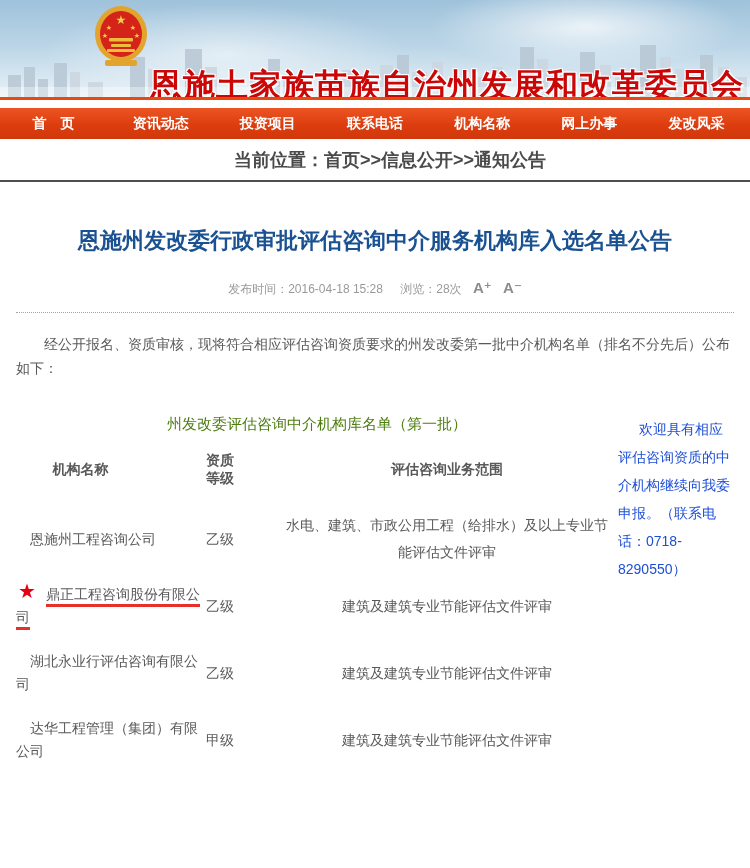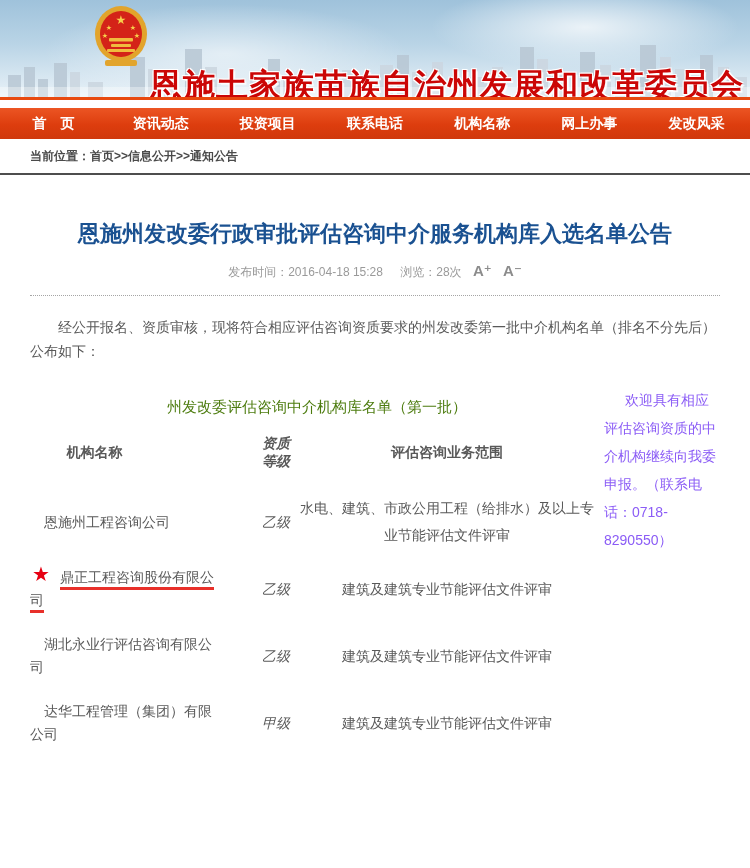--- a/index.html
+++ b/index.html
@@ -18,43 +18,43 @@
   .banner-title { position:absolute; left:150px; top:20px; font-size:32px; font-weight:bold; color:#cb0606;
     letter-spacing:1px; white-space:nowrap;
     text-shadow:-1px -1px 0 #fff, 1px -1px 0 #fff, -1px 1px 0 #fff, 2px 2px 1px rgba(255,255,255,.9);margin-top:44px; }
 
   
   .navbar { margin-top:8px; height:31px; display:flex; align-items:center;
     background:linear-gradient(180deg,#ec5523 0%, #dd3d0e 55%, #d0380c 100%); }
   .nav-item { flex:1; text-align:center; color:#fff; font-size:14px; font-weight:bold; cursor:pointer; white-space:nowrap; }
 
   
-  .breadcrumb { padding:9px 0 8px 30px; font-size:12px; color:#4a4a4a; font-weight:bold;
-    border-bottom:2px solid #4d4d4d; }
+  .breadcrumb { padding:9px 0 8px 30px; font-size:18px; color:#4a4a4a; font-weight:bold;
+    border-bottom:2px solid #4d4d4d;text-align:center; }
   .breadcrumb span { font-weight:bold; }
 
   
-  .content { padding:0 30px; color:#595959; }
+  .content { padding:0 16px; color:#595959; }
   .article-title { margin-top:44px; text-align:center; font-size:22px; font-weight:bold; color:#1a5191; }
-  .article-meta { margin-top:13px; text-align:center; font-size:12px; color:#9a9a9a; }
+  .article-meta { margin-top:23px; text-align:center; font-size:12px; color:#9a9a9a; }
   .article-meta .sep { display:inline-block; width:14px; }
   .font-btn { font-size:15px; color:#8c8c8c; margin-left:8px; cursor:pointer; font-weight:bold; }
   .dotted-divider { margin-top:14px; border-bottom:1px dotted #a5a5a5; }
   .intro { margin-top:20px; font-size:14px; line-height:1.7; text-indent:2em; color:#595959; }
 
   .content-flex { display:flex; align-items:flex-start; margin-top:6px; }
   .table-left { flex:1; min-width:0; }
   .list-title { margin-top:28px; text-align:center; font-size:15px; color:#4d7c0f; }
-  .side-note { width:116px; margin-top:16px; font-size:14px; line-height:28px; text-indent:1.5em; color:#8b5cf6; }
+  .side-note { width:116px; margin-top:28px; font-size:14px; line-height:28px; text-indent:1.5em; color:#1d4ed8; }
 
   table.org-table { width:100%; border-collapse:collapse; font-size:14px; color:#595959; table-layout:fixed; }
   col.c-name { width:190px; } col.c-level { width:70px; } col.c-scope { width:auto; }
   .org-table th { font-weight:bold; height:72px; vertical-align:middle; }
   th.h-name { text-align:left; text-indent:2.6em; }
-  th.h-level, td.level-cell { text-align:right;font-style:italic; }
+  th.h-level, td.level-cell { text-align:left; }
   th.h-scope, td.scope-cell { text-align:center; }
   .org-table td { height:67px; vertical-align:middle; line-height:23px; }
   td.org-cell { position:relative; text-indent:14px; padding-right:6px; }
   tr.starred td.org-cell { text-indent:30px; }
   tr.starred .org-name { text-decoration:underline; text-decoration-color:#e8302a;
     text-decoration-thickness:2.5px; text-underline-offset:5px; }
   .star { position:absolute; left:2px; top:8px; color:#e60012; font-size:20px; text-indent:0; line-height:1; }
   td.scope-cell { line-height:27px; padding:0 4px; }
 </style>
 </head>

